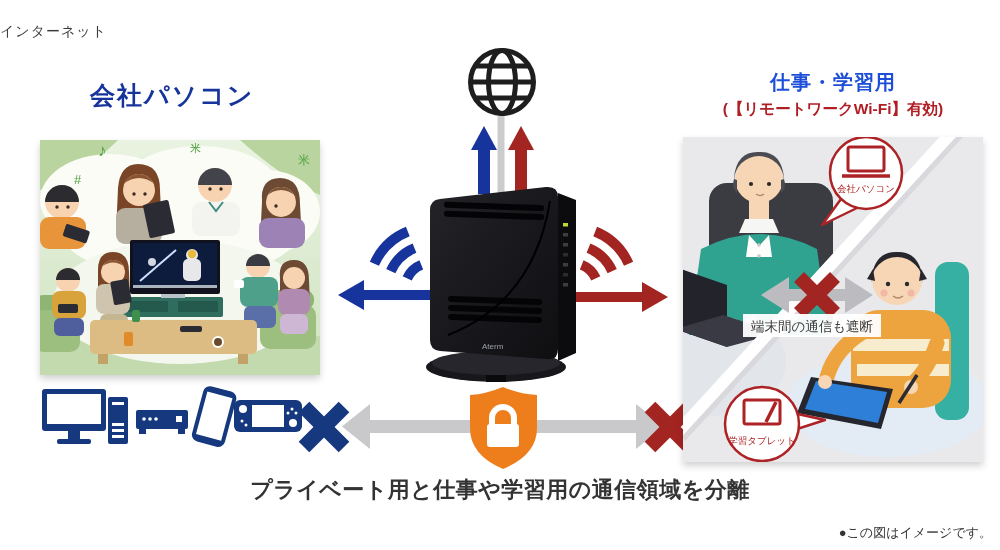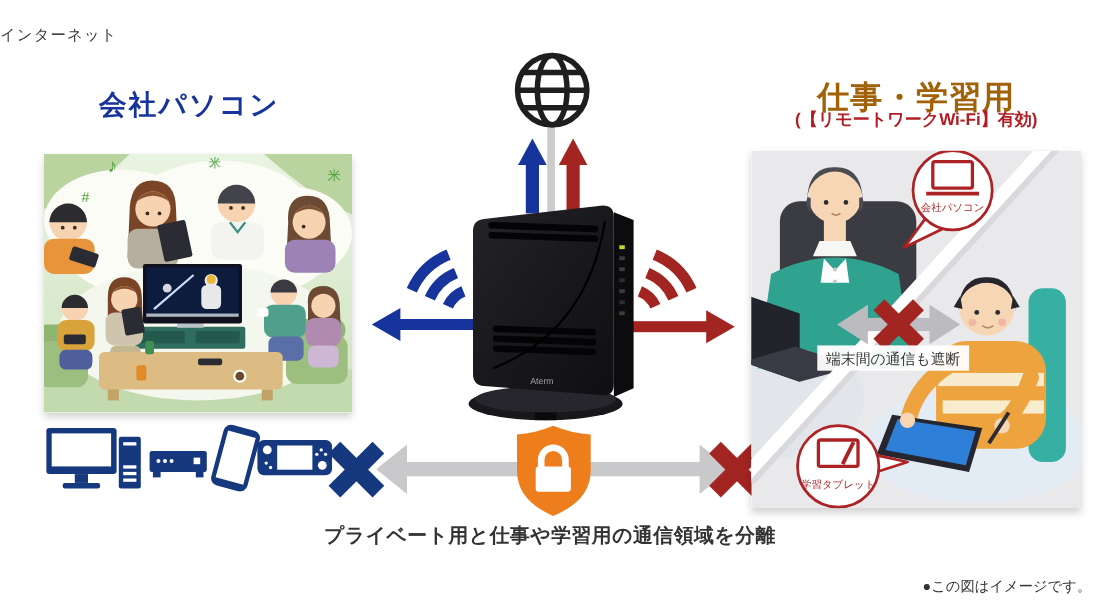--- a/index.html
+++ b/index.html
@@ -1,23 +1,23 @@
 <!DOCTYPE html>
 <html><head>
 <meta charset="utf-8">
 <style>
   html,body{margin:0;padding:0;}
   body{width:1000px;height:550px;position:relative;background:#fff;overflow:hidden;
        font-family:"Liberation Sans","DejaVu Sans",sans-serif;}
   .abs{position:absolute;}
   #internet-label{top:23px;left:0;width:1000px;text-align:left;font-size:14px;color:#3c3c3c;letter-spacing:1px;}
   #private-title{top:79px;left:90px;font-size:25px;font-weight:bold;color:#17349c;letter-spacing:2px;}
-  #work-title{top:69px;left:683px;width:300px;text-align:center;font-size:29px;font-weight:bold;color:#a16207;letter-spacing:1px;}
+  #work-title{top:69px;left:683px;width:300px;text-align:center;font-size:20px;font-weight:bold;color:#1d4ed8;letter-spacing:1px;}
   #work-subtitle{top:99px;left:663px;width:340px;text-align:center;font-size:15.5px;font-weight:bold;color:#b01d23;}
-  #caption{top:475px;left:0;width:1000px;text-align:center;font-size:18px;font-weight:bold;color:#333;letter-spacing:0.5px;}
+  #caption{top:475px;left:0;width:1000px;text-align:center;font-size:22px;font-weight:bold;color:#333;letter-spacing:0.5px;}
   #note{top:524px;right:8px;font-size:13px;color:#333;}
   #left-illu{box-shadow:0 4px 7px rgba(0,0,0,0.18);}
   #right-illu{box-shadow:0 4px 7px rgba(0,0,0,0.18);}
 </style>
 </head>
 <body>
 
 <svg class="abs" style="left:0;top:0" width="1000" height="550" viewBox="0 0 1000 550">
   <rect x="497.5" y="112" width="7" height="82" fill="#cccccc"></rect>
   <g fill="none" stroke="#1e1e1e" stroke-width="5">

